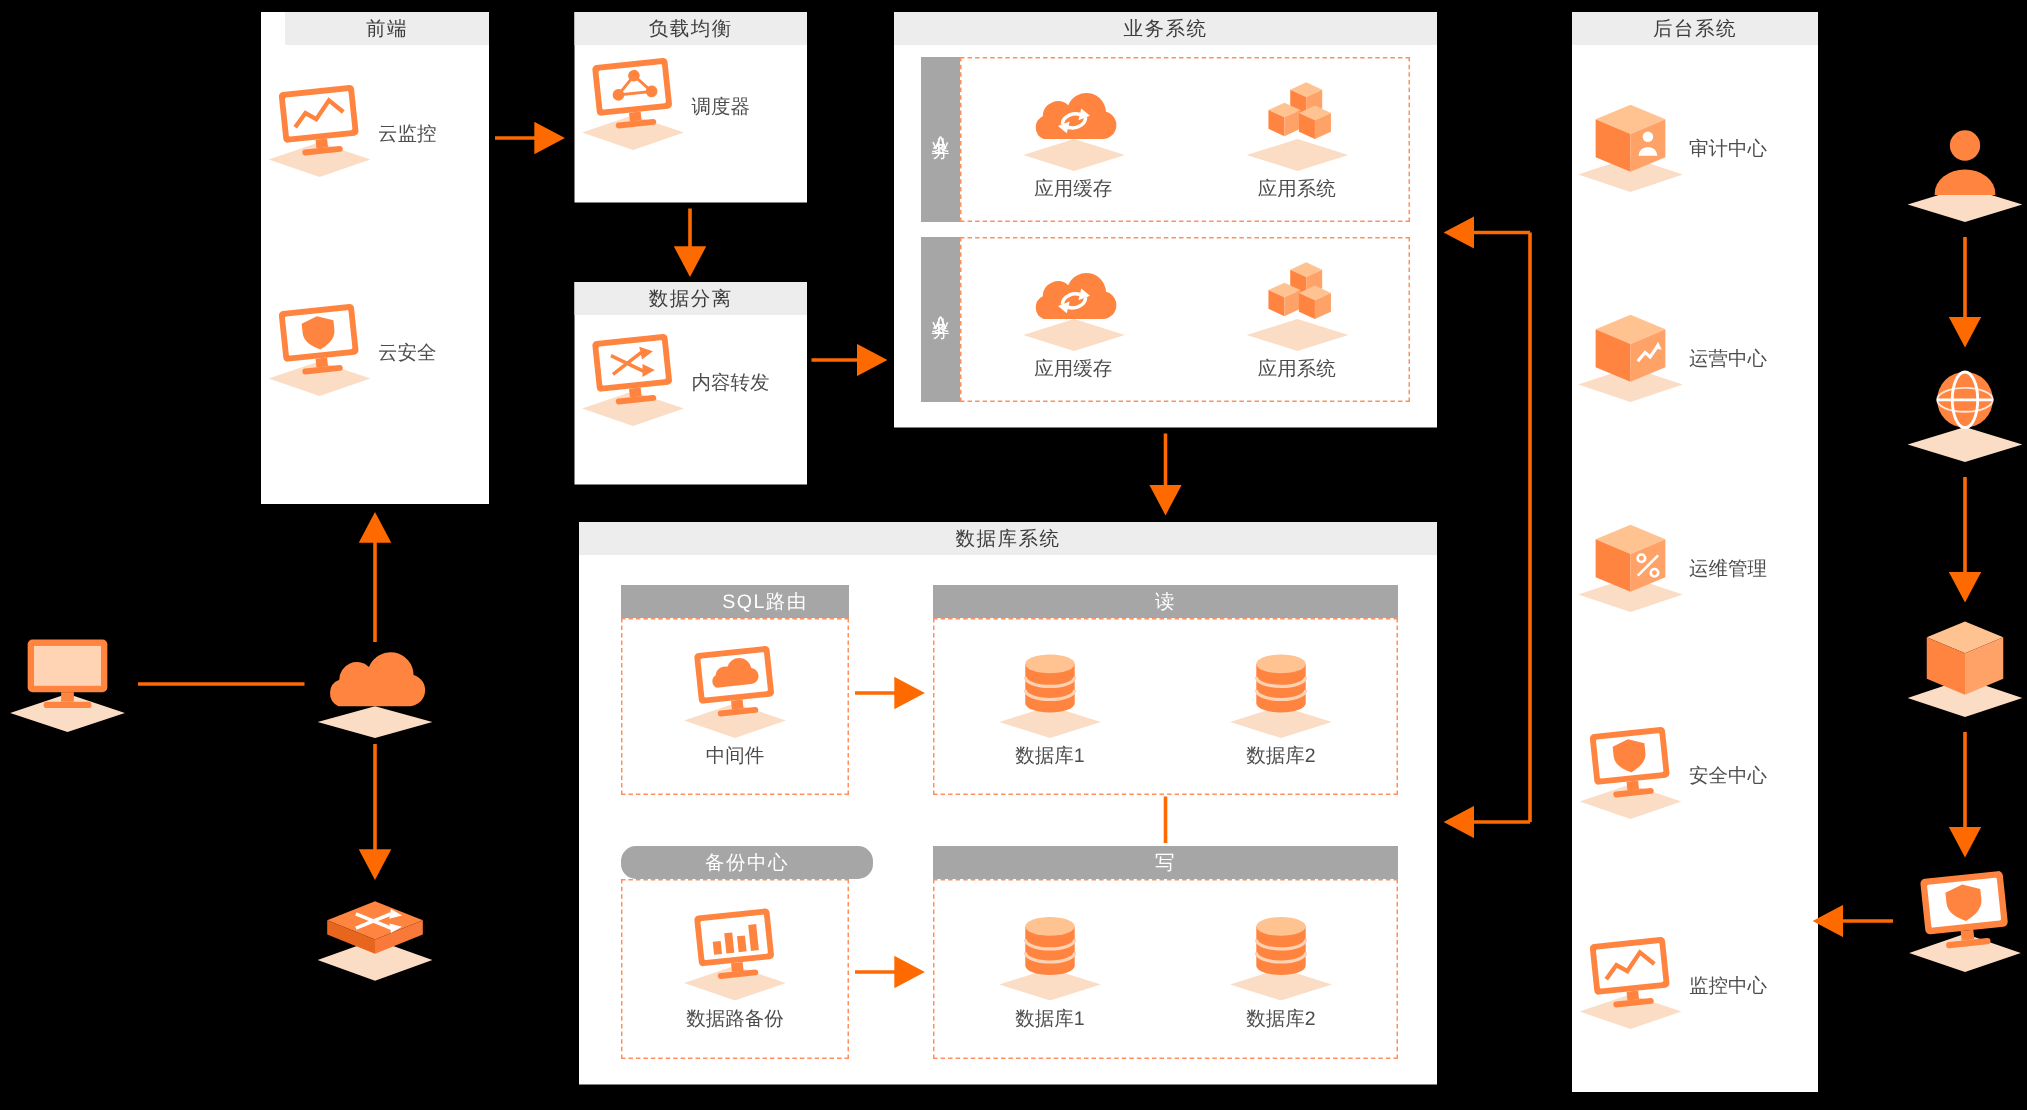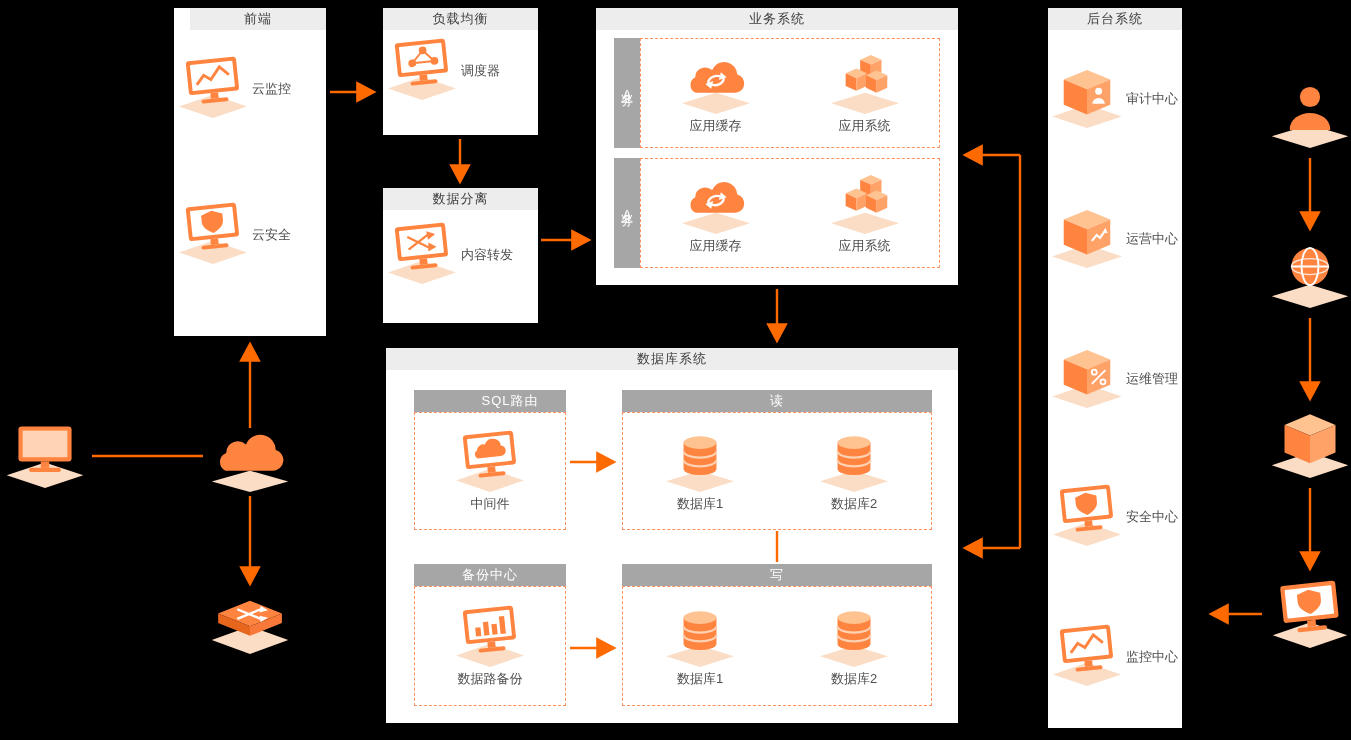--- a/index.html
+++ b/index.html
@@ -337,21 +337,21 @@
       <div class="dcell">
         <span class="ic">
             <svg class="isvg" viewBox="0 0 80 64" aria-hidden="true">
               <use href="#sym-database"></use>
             </svg>
           </span>
         <div class="nl">数据库2</div>
       </div>
     </div>
 
-    <div class="gbar" style="left:28px;top:216px;width:152px;">备份中心</div>
+    <div class="gbar" style="left:28px;top:216px;width:168px;border-radius:10px;">备份中心</div>
     <div class="dashed" style="left:28px;top:238px;width:152px;height:120px;">
       <div class="dcell">
         <span class="ic">
             <svg class="isvg" viewBox="0 0 80 64" aria-hidden="true">
               <use href="#sym-monitor-bars"></use>
             </svg>
           </span>
         <div class="nl">数据路备份</div>
       </div>
     </div>
@@ -370,21 +370,21 @@
         <span class="ic">
             <svg class="isvg" viewBox="0 0 80 64" aria-hidden="true">
               <use href="#sym-database"></use>
             </svg>
           </span>
         <div class="nl">数据库2</div>
       </div>
     </div>
   </section>
 
-  <section class="panel" style="left:1048px;top:8px;width:134px;height:720px;">
+  <section class="panel" style="left:1048px;top:8px;width:164px;height:720px;">
     <header class="panel-h">后台系统</header>
     <div class="node" style="left:0;right:0;top:58px;">
       <span class="ic">
           <svg class="isvg" viewBox="0 0 80 64" aria-hidden="true">
             <use href="#sym-box-user"></use>
           </svg>
         </span>
       <div class="nl">审计中心</div>
     </div>
     <div class="node" style="left:0;right:0;top:198px;">

